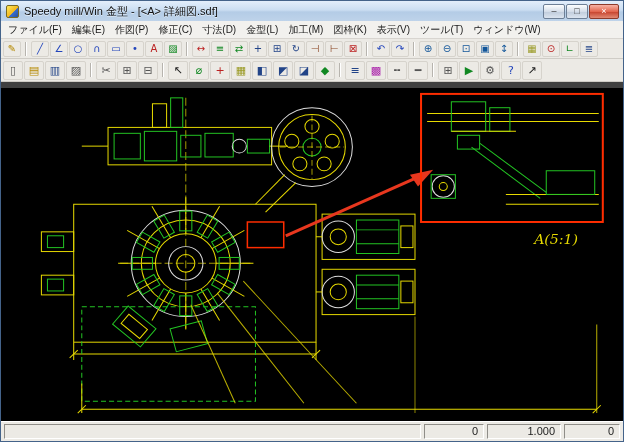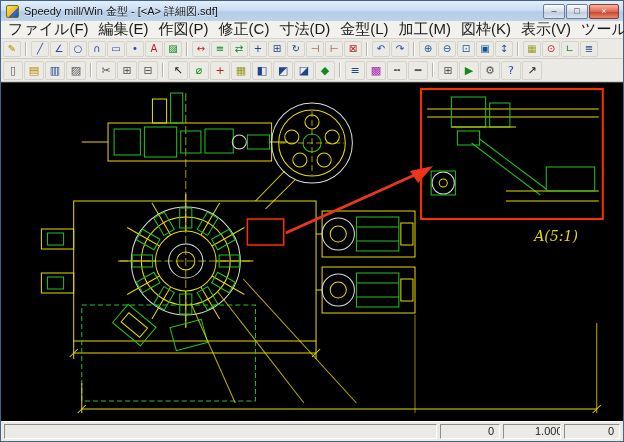--- a/index.html
+++ b/index.html
@@ -18,37 +18,37 @@
   .title { font-size:11px; color:#111; white-space:nowrap; overflow:hidden; text-shadow:0 1px 0 rgba(255,255,255,.6); }
   .wcontrols { margin-left:auto; display:flex; gap:1px; }
   .wbtn { width:22px; height:15px; border:1px solid #6d7f96; border-radius:2px;
           background:linear-gradient(#fdfefe,#d4dde9 50%,#bfcbdb 51%,#dbe4ef);
           font-size:9px; line-height:12px; text-align:center; color:#333; padding:0; }
   .wbtn.close { width:30px; background:linear-gradient(#f7b3a6,#e2674f 50%,#c6402a 51%,#e18a74); color:#fff; border-color:#8d3a2a; }
 
   
   .menubar { height:18px; display:flex; align-items:center; background:#f2f1ee;
              border-bottom:1px solid #d8d5d0; padding-left:2px; }
-  .menu-item { font-size:15px; color:#1a1a1a; padding:1px 5px; white-space:nowrap; cursor:default; }
+  .menu-item { font-size:10px; color:#1a1a1a; padding:1px 5px; white-space:nowrap; cursor:default; }
 
   
   .toolbar { display:flex; align-items:center; gap:1px; background:#eceae5;
              border-bottom:1px solid #cfccc6; padding:1px 2px; }
   .tb1 { height:20px; }
   .tb2 { height:23px; }
   .tbtn { display:flex; align-items:center; justify-content:center;
           background:#eceae5; border:1px solid #d6d3cc; border-radius:2px; padding:0; }
   .tb1 .tbtn { width:18px; height:16px; }
   .tb2 .tbtn { width:20px; height:19px; }
   .glyph { font-family:"DejaVu Sans",sans-serif; font-size:10px; line-height:1; color:var(--c,#444); }
   .tb2 .glyph { font-size:11px; }
   .tsep { width:2px; height:14px; border-left:1px solid #b7b4ae; border-right:1px solid #fff; margin:0 3px; }
 
   
-  .canvas { flex:1; position:relative; background:#000; border-top:1px solid #404040; }
+  .canvas { flex:1; position:relative; background:#000; border-top:6px solid #404040; }
   .canvas svg { position:absolute; inset:0; width:100%; height:100%; }
   .ly { stroke:#e7da00; fill:none; stroke-width:1; }
   .lg { stroke:#23c423; fill:none; stroke-width:1; }
   .lw { stroke:#dcdcdc; fill:none; stroke-width:1; }
   .lr { stroke:#ff2d00; fill:none; stroke-width:1.5; }
   .detail-label { font-family:"DejaVu Serif",serif; font-style:italic; font-size:14px; fill:#e7da00; }
 
   
   .statusbar { height:20px; display:flex; align-items:center; gap:3px;
                background:#eceae5; border-top:1px solid #fff; padding:2px 3px; }
@@ -438,17 +438,17 @@
         <line x1="240" y1="196" x2="352" y2="320" class="ly" opacity=".8"></line>
         <line x1="188" y1="220" x2="232" y2="320" class="ly" opacity=".8"></line>
       </g>
     </svg>
   </div>
 
   <div class="statusbar">
 
   <span class="scell" style="flex: 1 1 0%;"></span>
       <span class="scell" style="width: 60px;">0</span>
-      <span class="scell" style="width: 58px; padding-left: 31px;">1.000</span>
+      <span class="scell" style="width: 74px; padding-left: 31px;">1.000</span>
       <span class="scell" style="width: 56px;">0</span>
     </div>
 
 </div>
 
 </body></html>

